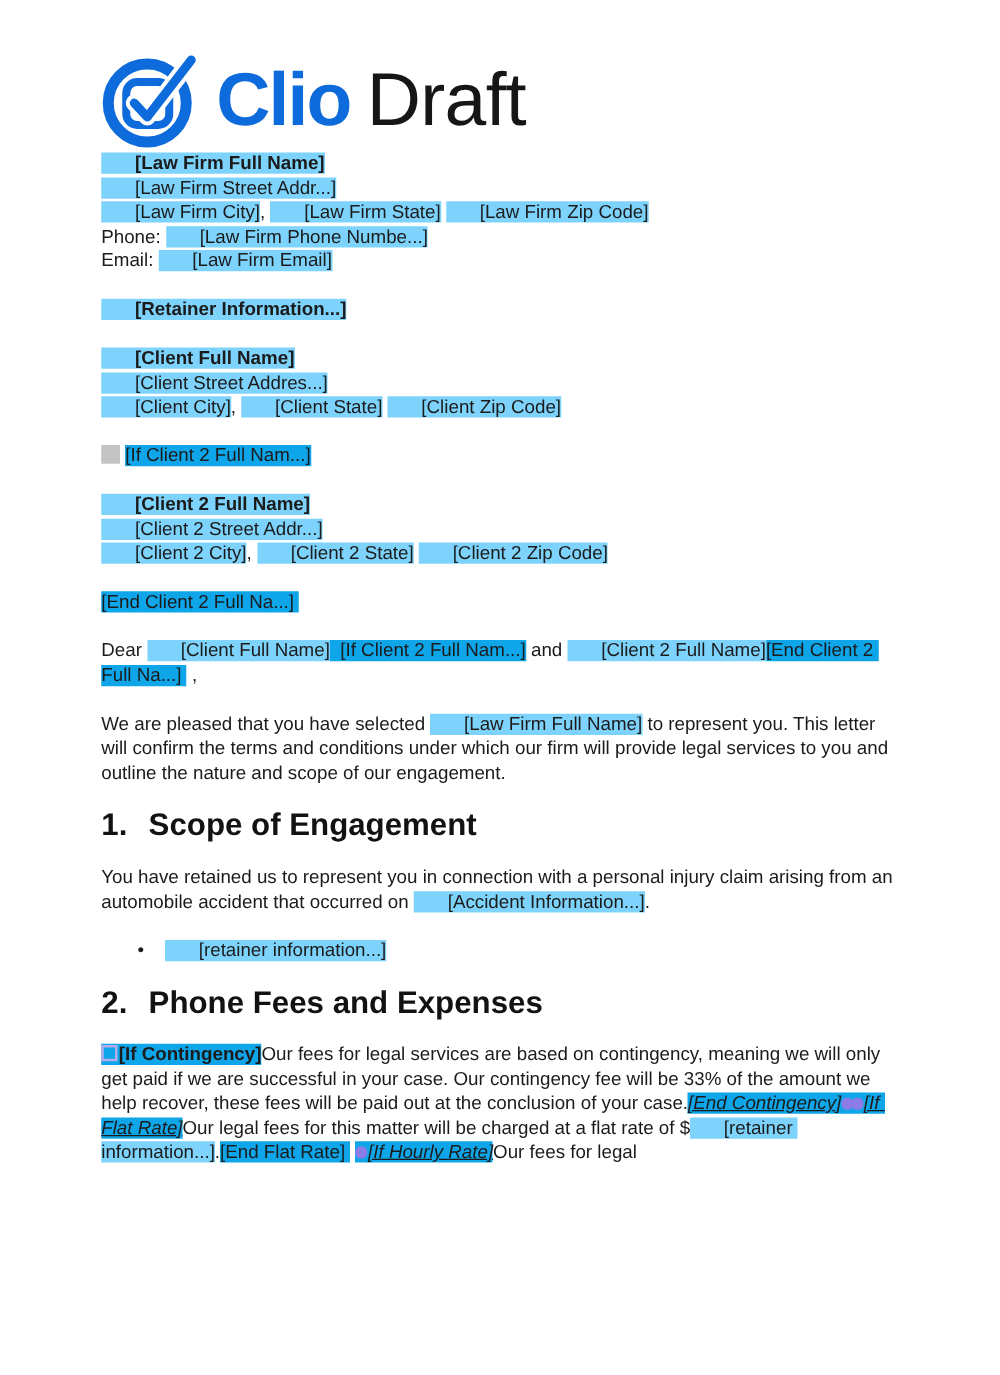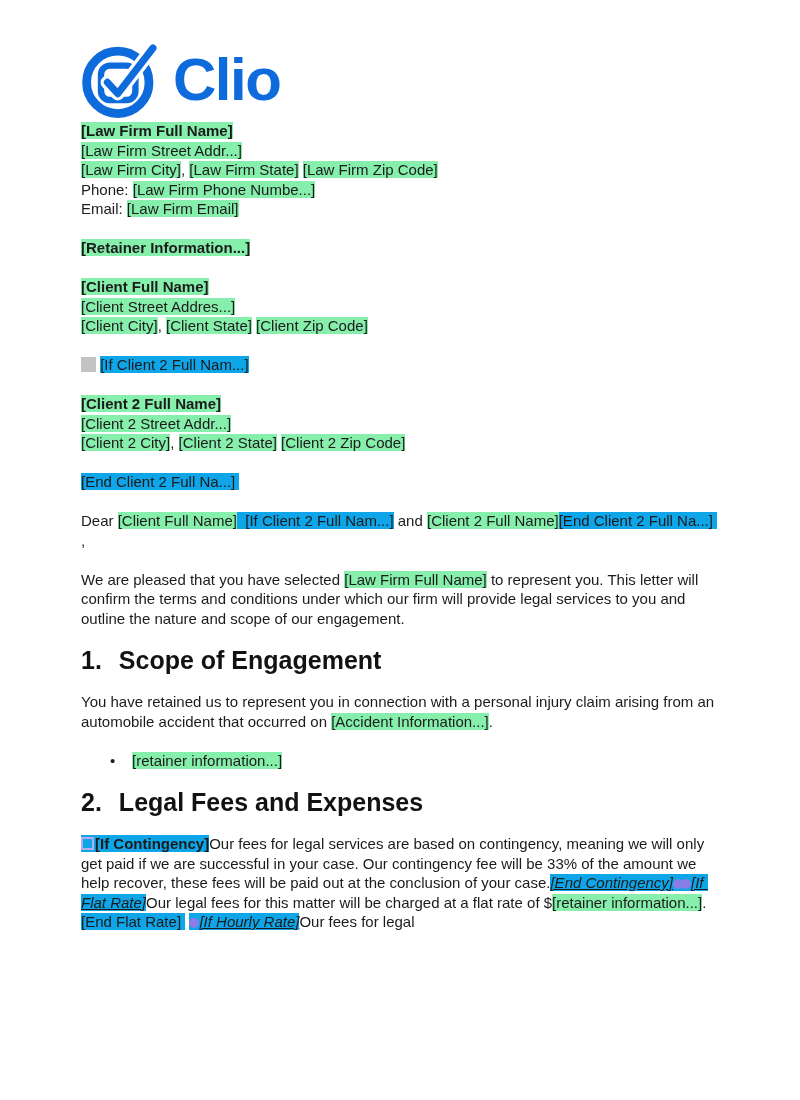--- a/index.html
+++ b/index.html
@@ -10,21 +10,21 @@
   }
   .page{padding:40px 80px 0 81px;width:639px;}
   
   .logo-row{display:flex;align-items:center;margin:0 0 1px 0;}
   .logo-row svg{width:80px;height:80px;flex:0 0 auto;}
   .brand{font-size:60px;font-weight:700;color:#0d6bdb;letter-spacing:-1.5px;margin-left:12px;line-height:1;}
   .product{font-size:60px;font-weight:400;color:#161616;margin-left:13px;line-height:1;letter-spacing:-0.5px;}
   
   p{font-size:15px;line-height:19.5px;margin:0 0 19.5px 0;}
   .t{white-space:pre-wrap;}
-  .hl-y{background:#86efac;white-space:pre-wrap;}
+  .hl-y{background:#7dd3fc;white-space:pre-wrap;padding-left:27px;}
   .hl-g{background:#0ea5e9;white-space:pre-wrap;text-align:center;}
   .bold{font-weight:700;}
   i{white-space:pre-wrap;text-decoration:underline;}
   h2{font-size:25px;line-height:23px;font-weight:700;color:#121212;margin:21px 0 20px 0;}
   .h-gap{display:inline-block;width:17px;}
   .bullet-row{padding-left:29px;margin-top:12px;}
   .bullet-glyph{display:inline-block;width:22px;font-size:15px;}
   .gray-pad{display:inline-block;width:15px;height:15px;background:#c3c3c3;vertical-align:-2px;}
   .cond-square{display:inline-block;width:9px;height:9px;border:2px solid #b4aceb;background:transparent;margin:0 1px 0 0;vertical-align:-1px;}
   .dot{display:inline-block;width:10px;height:10px;border-radius:50%;background:#8c7ce8;vertical-align:-1px;}
@@ -36,20 +36,21 @@
 <div class="page">
 
   <div class="logo-row">
       <svg viewBox="0 0 100 100">
         <circle cx="46" cy="53" r="39" fill="none" stroke="#0d6bdb" stroke-width="11"></circle>
         <rect x="25" y="32" width="43" height="43" rx="11" fill="#ffffff" stroke="#0d6bdb" stroke-width="8"></rect>
         <path d="M33 53 L46 67 L90 10" fill="none" stroke="#ffffff" stroke-width="17" stroke-linecap="round" stroke-linejoin="round"></path>
         <path d="M33 53 L46 67 L90 10" fill="none" stroke="#0d6bdb" stroke-width="9" stroke-linecap="round" stroke-linejoin="round"></path>
       </svg>
       <span class="brand">Clio</span>
+      <span class="product">Draft</span>
     </div>
 
   <p><span class="hl-y bold">[Law Firm Full Name]</span><br><span class="hl-y">[Law Firm Street Addr...]</span><br><span class="hl-y">[Law Firm City]</span><span class="t">, </span><span class="hl-y">[Law Firm State]</span><span class="t"> </span><span class="hl-y">[Law Firm Zip Code]</span><br><span class="t">Phone: </span><span class="hl-y">[Law Firm Phone Numbe...]</span><br><span class="t">Email: </span><span class="hl-y">[Law Firm Email]</span></p>
 
   <p><span class="hl-y bold">[Retainer Information...]</span></p>
 
   <p><span class="hl-y bold">[Client Full Name]</span><br><span class="hl-y">[Client Street Addres...]</span><br><span class="hl-y">[Client City]</span><span class="t">, </span><span class="hl-y">[Client State]</span><span class="t"> </span><span class="hl-y">[Client Zip Code]</span></p>
 
   <p><span class="gray-pad"></span><span class="t"> </span><span class="hl-g">[If Client 2 Full Nam...]</span></p>
 
@@ -61,17 +62,17 @@
 
   <p><span class="t">We are pleased that you have selected </span><span class="hl-y">[Law Firm Full Name]</span><span class="t"> to represent you. This letter will confirm the terms and conditions under which our firm will provide legal services to you and outline the nature and scope of our engagement.</span></p>
 
   <h2><span class="t">1.</span><span class="h-gap"></span><span class="t">Scope of Engagement</span></h2>
 
   <p><span class="t">You have retained us to represent you in connection with a personal injury claim arising from an automobile accident that occurred on </span><span class="hl-y">[Accident Information...]</span><span class="t">.</span></p>
 
 
   <p class="bullet-row"><span class="bullet-glyph">•</span><span class="hl-y">[retainer information...]</span></p>
 
-  <h2><span class="t">2.</span><span class="h-gap"></span><span class="t">Legal Fees and Expenses</span></h2>
+  <h2><span class="t">2.</span><span class="h-gap"></span><span class="t">Phone Fees and Expenses</span></h2>
 
   <p><span class="hl-g"><span class="cond-square"></span><span class="bold t">[If Contingency]</span></span><span class="t">Our fees for legal services are based on contingency, meaning we will only get paid if we are successful in your case. Our contingency fee will be 33% of the amount we help recover, these fees will be paid out at the conclusion of your case.</span><span class="hl-g"><i>[End Contingency]</i><span class="dot"></span><span class="dot"></span><i>[If Flat Rate]</i></span><span class="t">Our legal fees for this matter will be charged at a flat rate of $</span><span class="hl-y">[retainer information...]</span><span class="t">.</span><span class="hl-g">[End Flat Rate] </span><span class="t"> </span><span class="hl-g"><span class="dot"></span><i>[If Hourly Rate]</i></span><span class="t">Our fees for legal</span></p>
 
 </div>
 
 </body></html>

